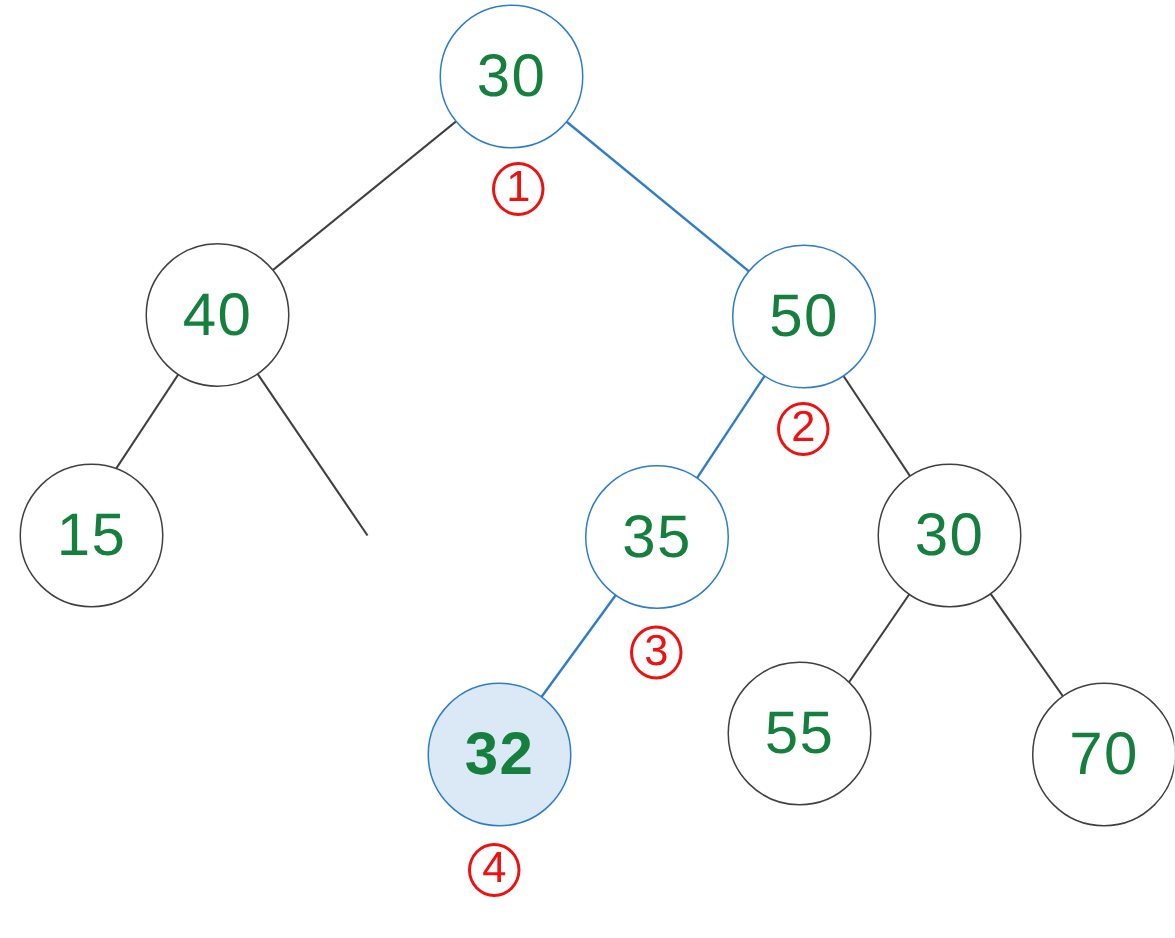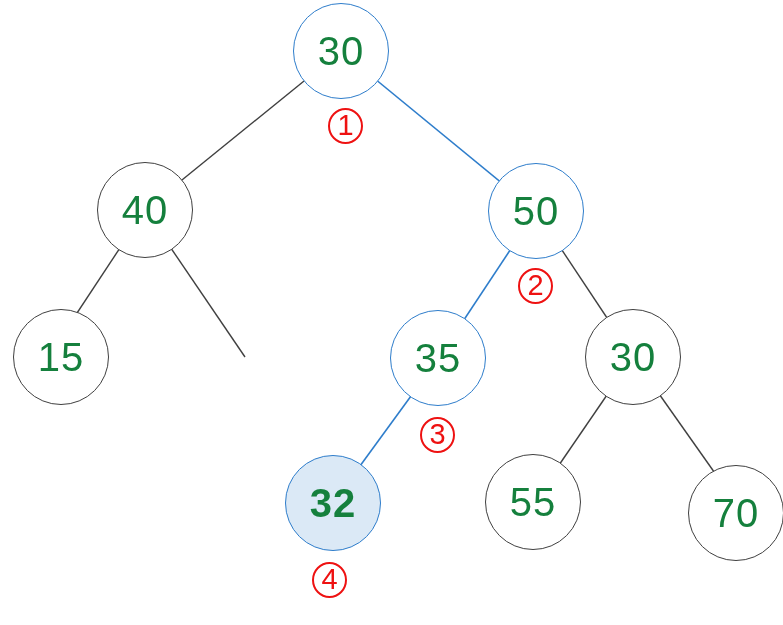--- a/index.html
+++ b/index.html
@@ -86,23 +86,23 @@
 
   <div class="node" style="left:0px; top:309px;margin-left:13px;">15</div>
 
 
   <div class="node node--blue" style="left:390px; top:310px;">35</div>
 
   <div class="node" style="left:585px; top:309px;">30</div>
 
   <div class="node node--blue node--filled" style="left:285px; top:455px;">32</div>
 
-  <div class="node" style="left:485px; top:454px;">55</div>
+  <div class="node" style="left:485px; top:441px;">55</div>
 
-  <div class="node" style="left:688px; top:465px;">70</div>
+  <div class="node" style="left:688px; top:455px;">70</div>
 
   <div class="badge" style="left:328px; top:108px;">1</div>
 
   <div class="badge" style="left:518px; top:268px;">2</div>
 
   <div class="badge" style="left:420px; top:417px;">3</div>
 
   <div class="badge" style="left:312px; top:562px;">4</div>
 
 </div>

